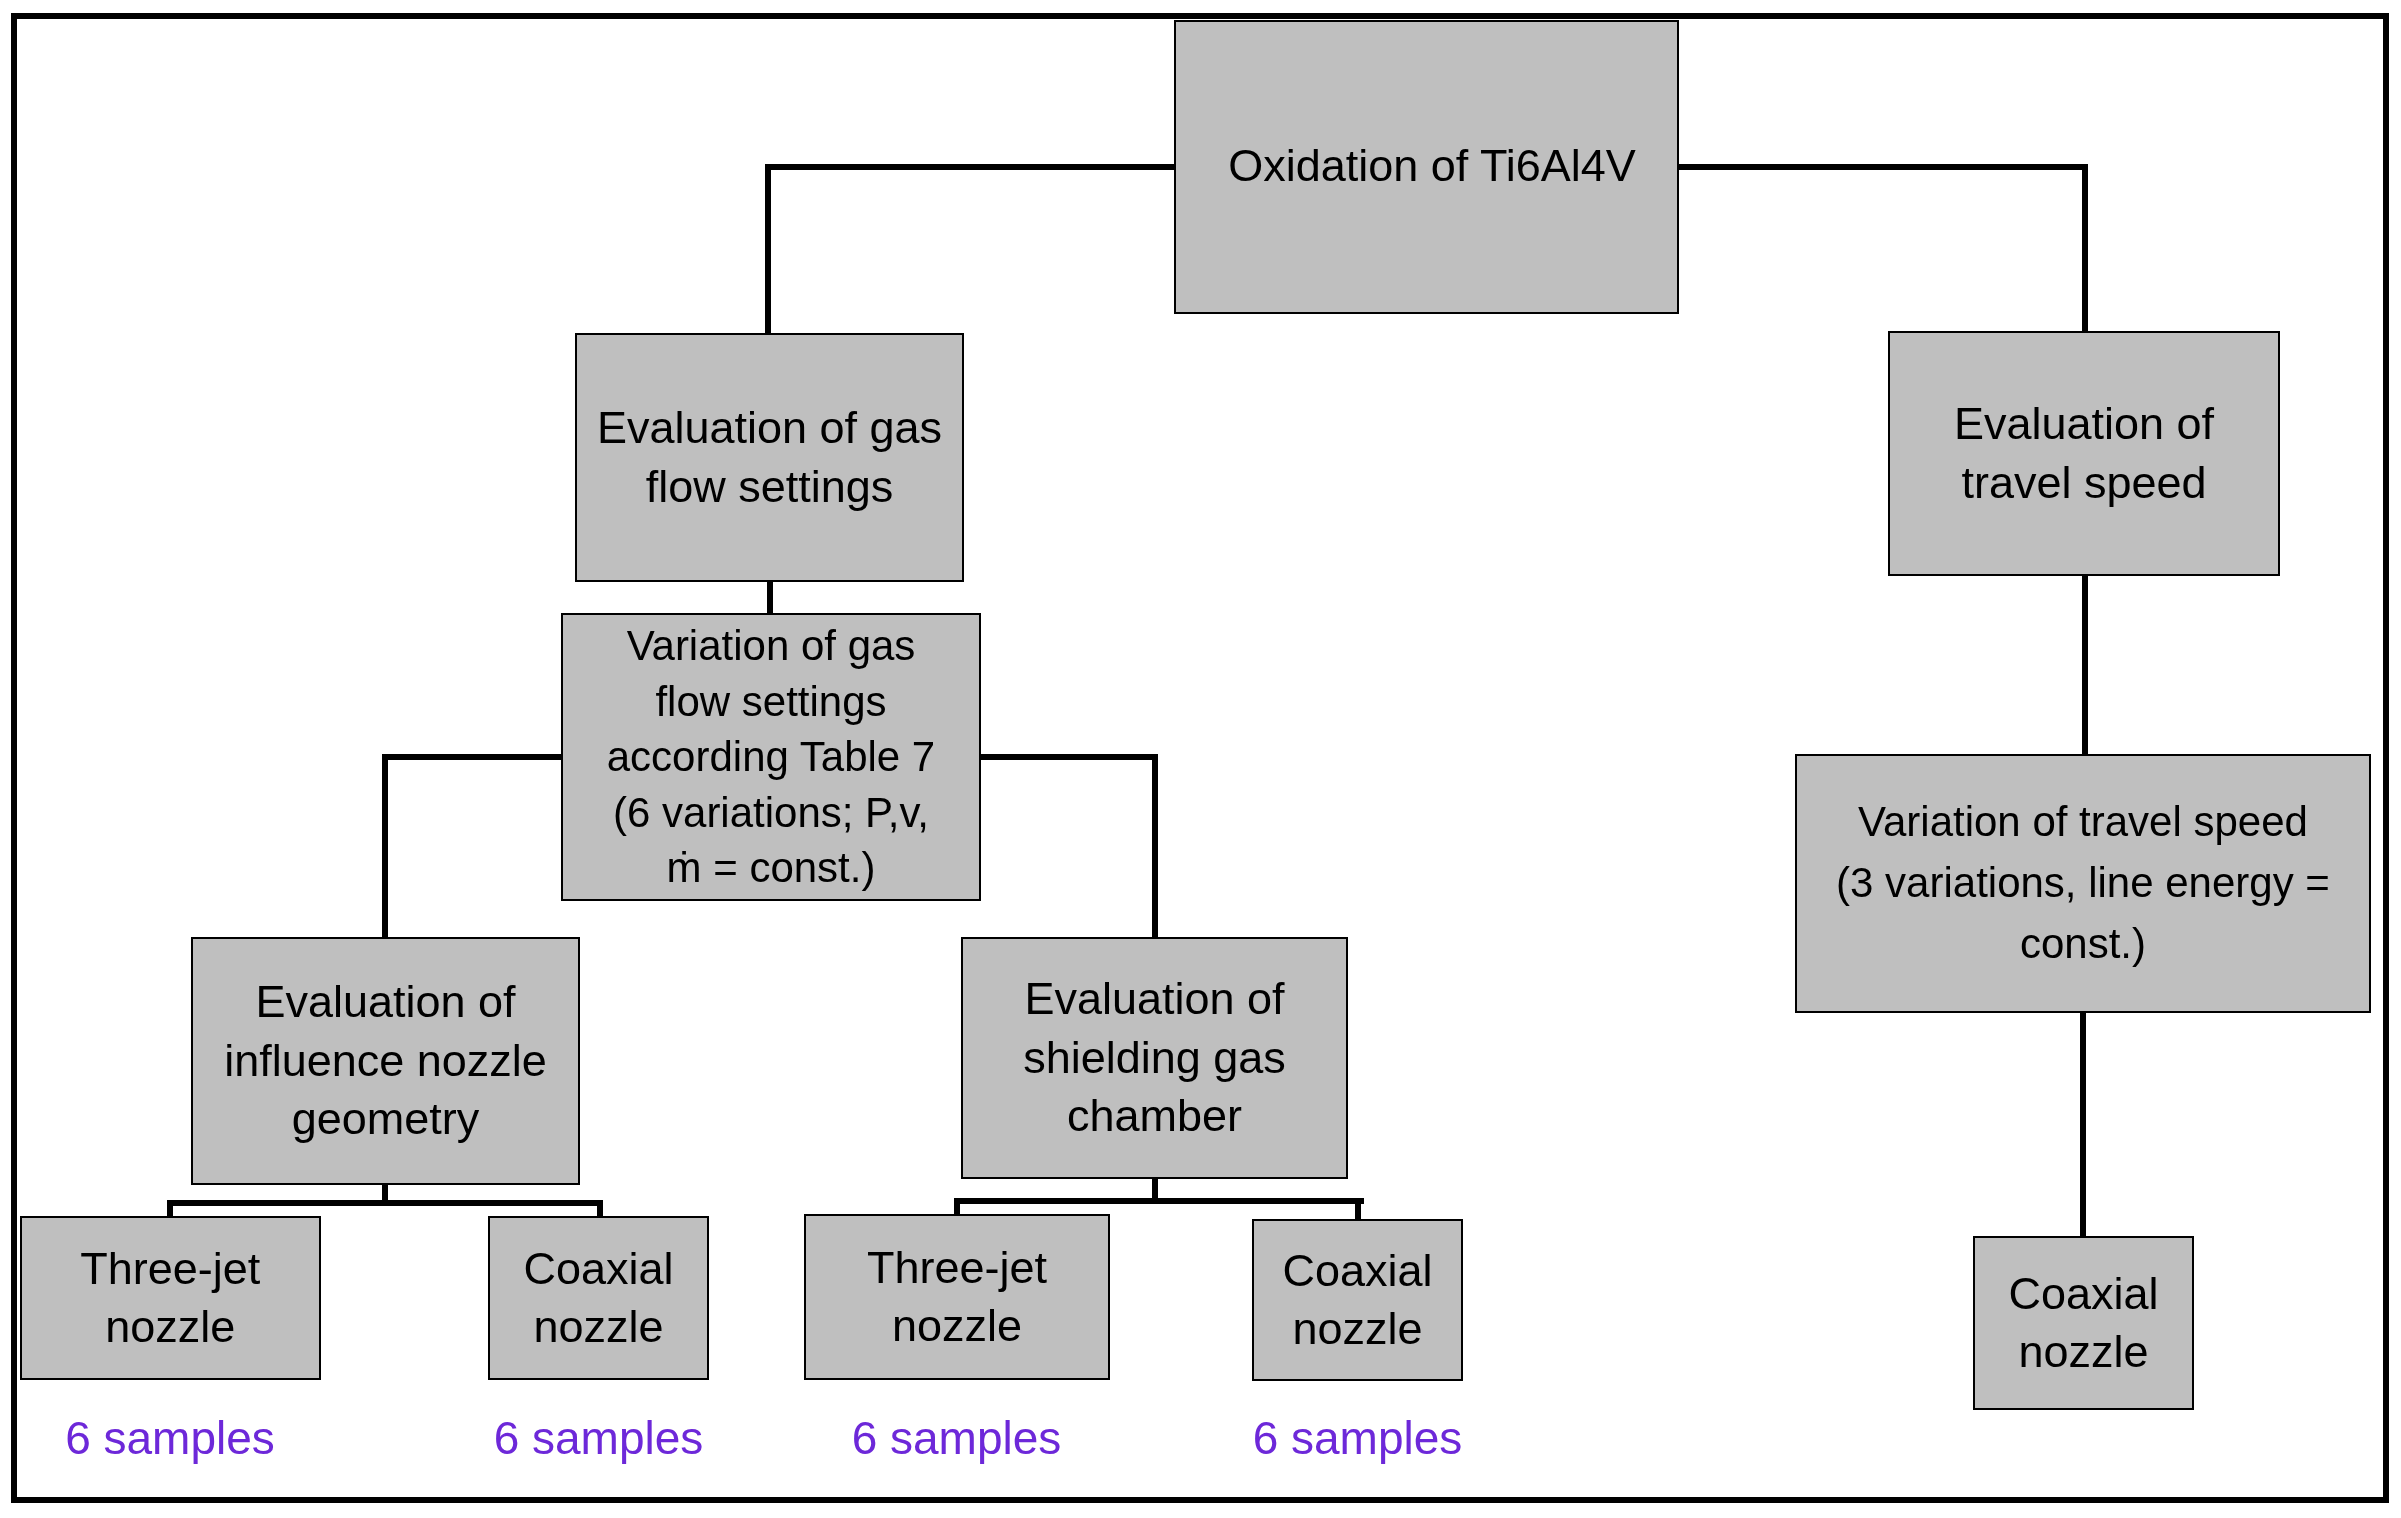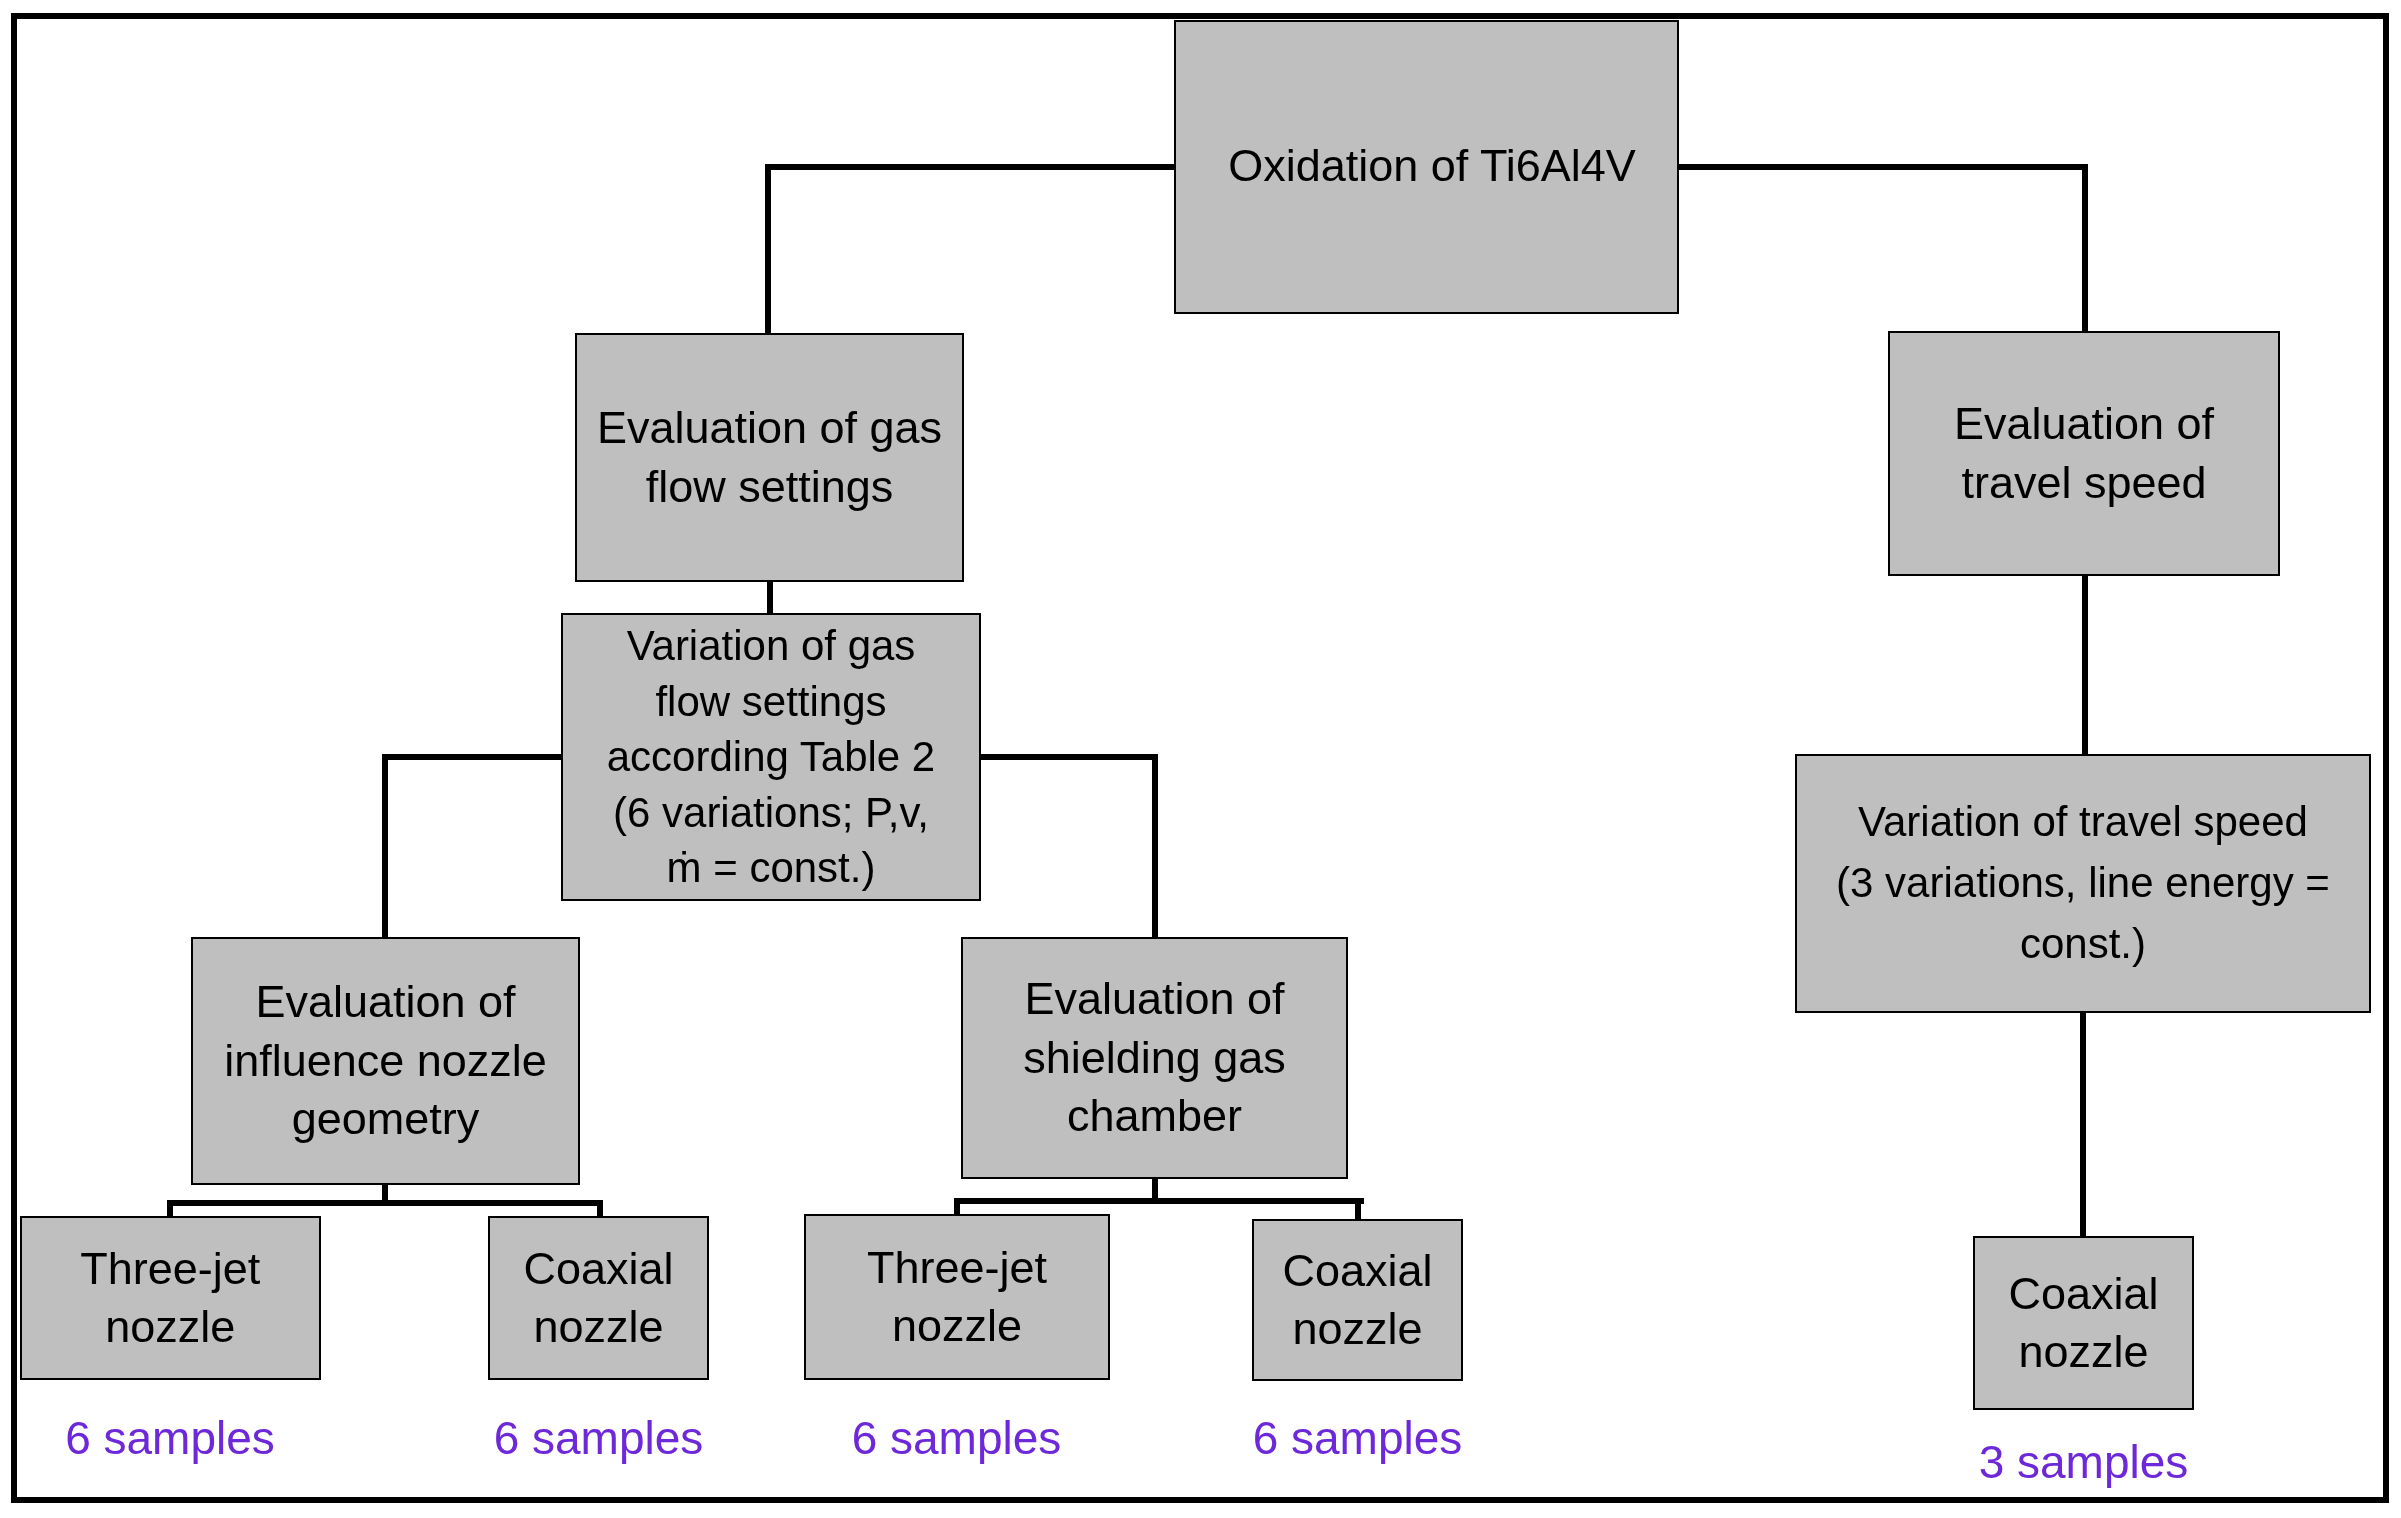--- a/index.html
+++ b/index.html
@@ -108,21 +108,21 @@
   <div class="line" id="l18"></div>
   <div class="line" id="l19"></div>
 
   <div class="node" id="n0">Oxidation of Ti6Al4V</div>
   <div class="node" id="n1">Evaluation of gas
 flow settings</div>
   <div class="node" id="n2">Evaluation of
 travel speed</div>
   <div class="node" id="n3">Variation of gas
 flow settings
-according Table 2
+according Table 7
 (6 variations; P,v,
 ṁ = const.)</div>
   <div class="node" id="n4">Variation of travel speed
 (3 variations, line energy =
 const.)</div>
   <div class="node" id="n5">Evaluation of
 influence nozzle
 geometry</div>
   <div class="node" id="n6">Evaluation of
 shielding gas
@@ -135,15 +135,14 @@
 nozzle</div>
   <div class="node" id="n10">Coaxial
 nozzle</div>
   <div class="node" id="n11">Coaxial
 nozzle</div>
 
   <div class="sample" id="s0">6 samples</div>
   <div class="sample" id="s1">6 samples</div>
   <div class="sample" id="s2">6 samples</div>
   <div class="sample" id="s3">6 samples</div>
-  <div class="sample" id="s4">3 samples</div>
 </div>
 
 
 </body></html>

